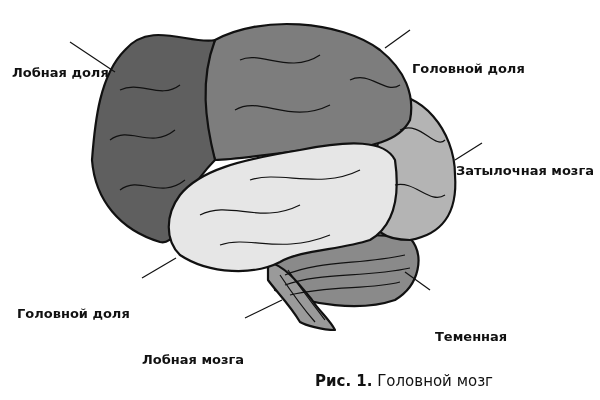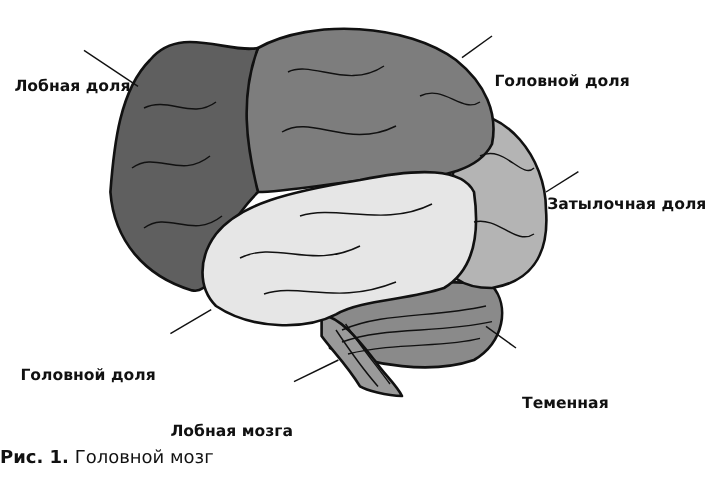--- a/index.html
+++ b/index.html
@@ -1,19 +1,19 @@
 <!DOCTYPE html>
 <html><head>
 <meta charset="utf-8">
 <style>
   html,body{margin:0;padding:0;background:#ffffff;}
   body{width:600px;height:400px;position:relative;overflow:hidden;font-family:"DejaVu Sans","Liberation Sans",sans-serif;}
   .label{position:absolute;font-size:13px;font-weight:bold;color:#111;white-space:nowrap;margin-top:41px;}
   svg{position:absolute;left:0;top:0;}
-  .caption{position:absolute;left:0;width:493px;top:372px;text-align:left;font-size:15px;color:#111;}
+  .caption{position:absolute;left:0;width:493px;top:372px;text-align:right;font-size:15px;color:#111;}
   .caption b{font-weight:bold;}
 </style>
 </head>
 <body>
 
 <svg width="600" height="400" viewBox="0 0 600 400">
   <g stroke="#111" stroke-width="2.2" stroke-linejoin="round">
 
     <path d="M275,262 C300,240 360,230 410,238 C425,255 420,285 395,300 C360,312 310,305 275,290 Z" fill="#8a8a8a"></path>
 
@@ -51,18 +51,18 @@
     <line x1="410" y1="30" x2="385" y2="48"></line>
     <line x1="482" y1="143" x2="455" y2="160"></line>
     <line x1="142" y1="278" x2="176" y2="258"></line>
     <line x1="245" y1="318" x2="282" y2="300"></line>
     <line x1="430" y1="290" x2="405" y2="272"></line>
   </g>
 </svg>
 
 <div class="label" style="left:12px;top:24px;">Лобная доля</div>
 <div class="label" style="left:412px;top:20px;">Головной доля</div>
-<div class="label" style="left:456px;top:122px;">Затылочная доля</div>
+<div class="label" style="left:456px;top:122px;">Затылочная мозга</div>
 <div class="label" style="left:17px;top:265px;">Головной доля</div>
 <div class="label" style="left:142px;top:311px;">Лобная мозга</div>
 <div class="label" style="left:435px;top:288px;">Теменная</div>
 
 <div class="caption"><b>Рис. 1.</b><span> Головной мозг</span></div>
 
 </body></html>

